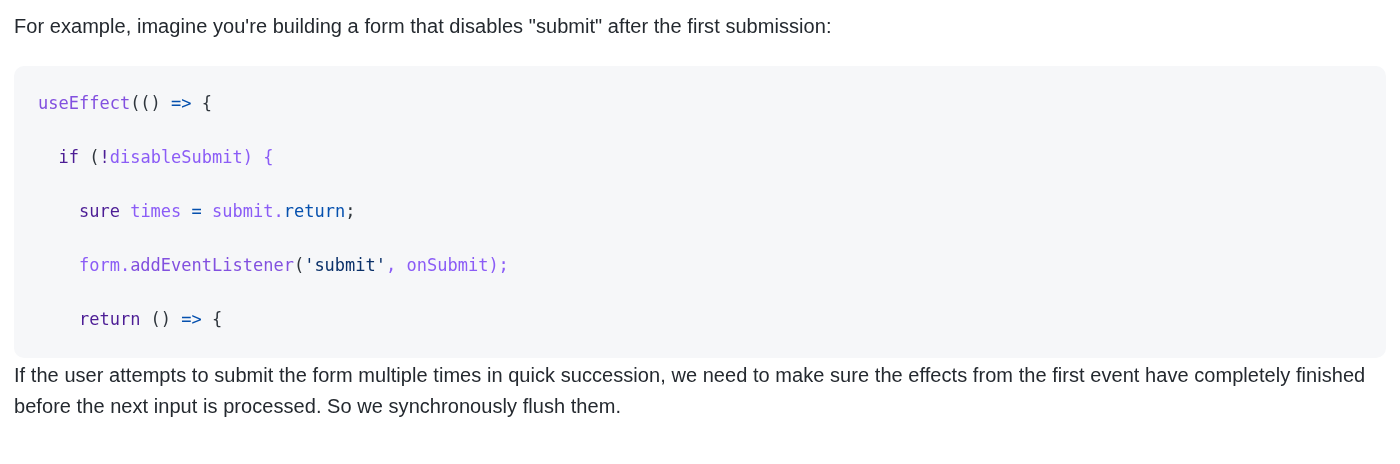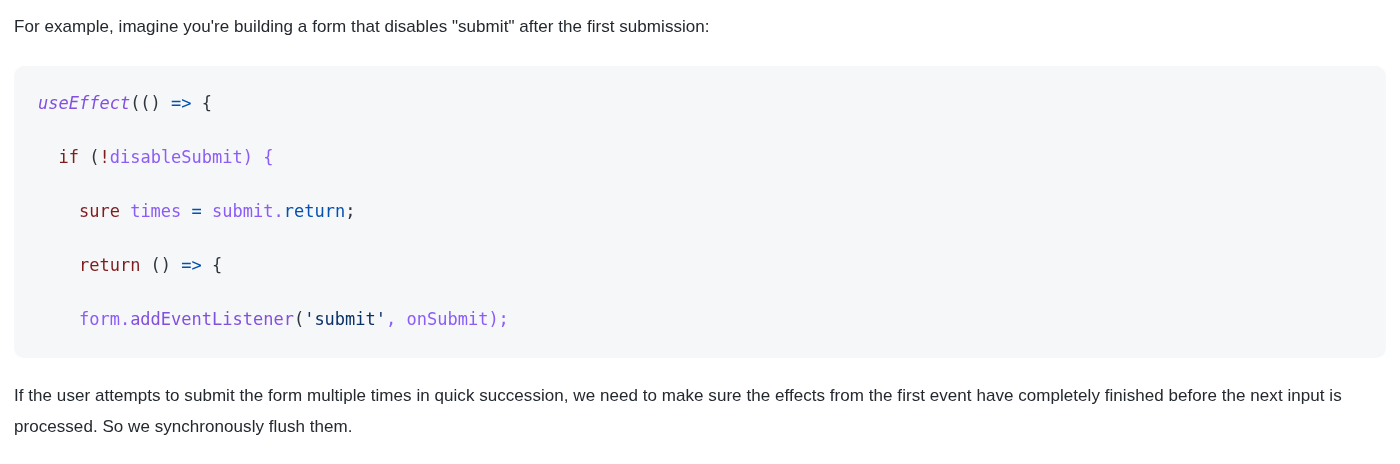--- a/index.html
+++ b/index.html
@@ -19,39 +19,39 @@
   .page {
     width: 1400px;
     height: 464px;
     box-sizing: border-box;
     padding: 0;
     position: relative;
   }
 
   .prose-paragraph {
     font-family: "Liberation Sans", sans-serif;
-    font-size: 17px;
+    font-size: 20px;
     line-height: 31px;
     color: #24292f;
     letter-spacing: 0.05px;
     margin: 0;
     padding: 0 14px;
     box-sizing: border-box;
     width: 1400px;
   }
 
   #intro-paragraph {
     position: absolute;
     top: 11px;
     left: 0;
   }
 
   #closing-paragraph {
     position: absolute;
-    top: 380px;
+    top: 360px;
     left: 0;
     width: 1386px;
     padding-left: 14px;
     padding-right: 0;
   }
 
   .code-block {
     position: absolute;
     top: 66px;
     left: 14px;
@@ -75,42 +75,42 @@
     tab-size: 2;
   }
 
   .code-line {
     display: block;
     white-space: pre;
     min-height: 27px;
   }
 
   
-  .tok-keyword   { color: #7f1d1d; }
-  .tok-function  { color: #8250df; font-style: italic; }
+  .tok-keyword   { color: #4c1d95; }
+  .tok-function  { color: #8250df; }
   .tok-method    { color: #8250df; }
   .tok-operator  { color: #0550ae; }
   .tok-property  { color: #0550ae; }
   .tok-string    { color: #0a3069; }
   .tok-plain     { color: #8b5cf6; }
   .tok-punct     { color: #2f363d; }
 </style>
 </head>
 <body>
 
 <div class="page">
 
   <p class="prose-paragraph" id="intro-paragraph">For example, imagine you're building a form that disables "submit" after the first submission:</p>
 
   <div class="code-block">
     <pre class="code-pre"><code><span class="code-line"><span class="tok-function">useEffect</span><span class="tok-punct">(() </span><span class="tok-operator">=&gt;</span><span class="tok-punct"> {</span></span>
 <span class="code-line"><span class="tok-plain">  </span><span class="tok-keyword">if</span><span class="tok-punct"> (</span><span class="tok-keyword">!</span><span class="tok-plain">disableSubmit) {</span></span>
 <span class="code-line"><span class="tok-plain">    </span><span class="tok-keyword">sure</span><span class="tok-plain"> times </span><span class="tok-operator">=</span><span class="tok-plain"> submit.</span><span class="tok-property">return</span><span class="tok-punct">;</span></span>
+<span class="code-line"><span class="tok-plain">    form.</span><span class="tok-method">addEventListener</span><span class="tok-punct">(</span><span class="tok-string">'submit'</span><span class="tok-plain">, onSubmit);</span></span>
 <span class="code-line"><span class="tok-plain">    </span><span class="tok-keyword">return</span><span class="tok-punct"> () </span><span class="tok-operator">=&gt;</span><span class="tok-punct"> {</span></span>
-<span class="code-line"><span class="tok-plain">    form.</span><span class="tok-method">addEventListener</span><span class="tok-punct">(</span><span class="tok-string">'submit'</span><span class="tok-plain">, onSubmit);</span></span>
 
 
 
 </code></pre>
   </div>
 
   <p class="prose-paragraph" id="closing-paragraph">If the user attempts to submit the form multiple times in quick succession, we need to make sure the effects from the first event have completely finished before the next input is processed. So we synchronously flush them.</p>
 
 </div>
 

